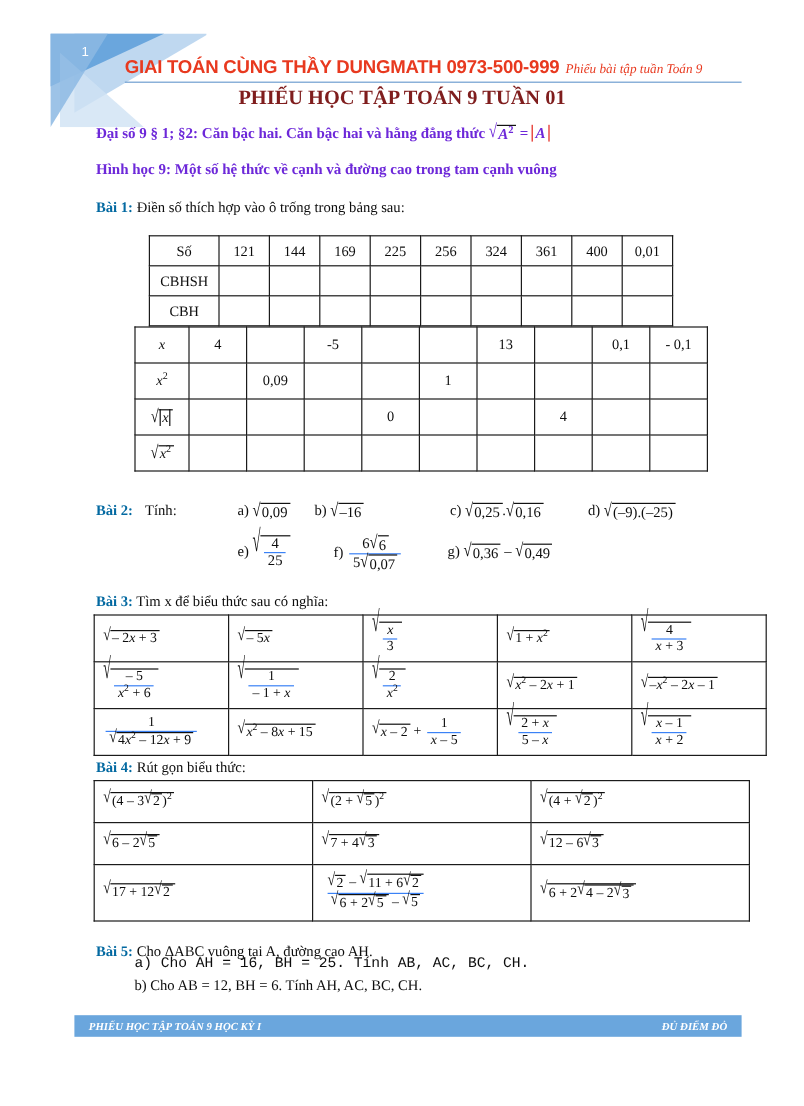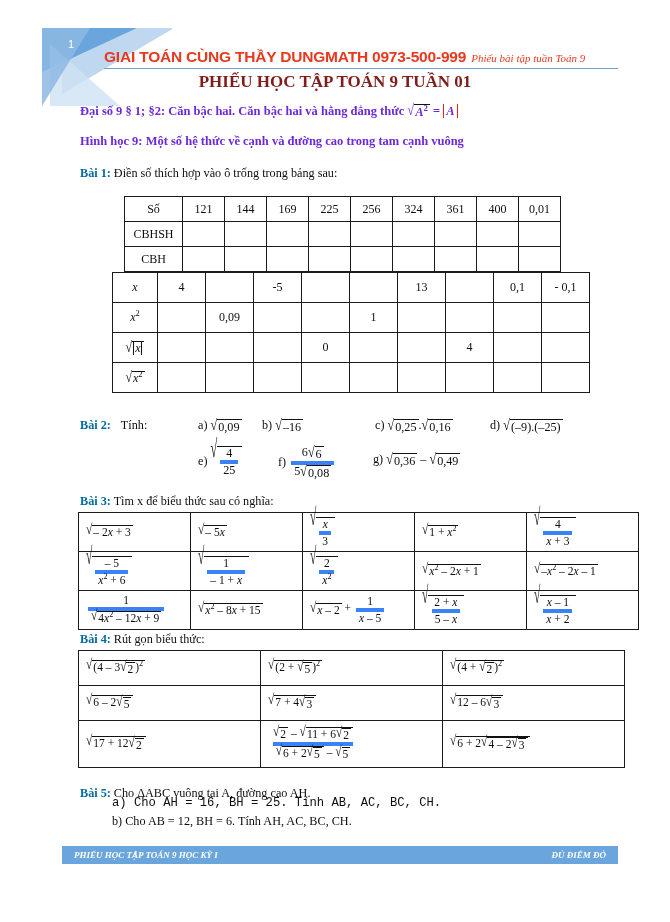--- a/index.html
+++ b/index.html
@@ -144,21 +144,21 @@
   }
   .frac {
     display: inline-flex;
     flex-direction: column;
     align-items: center;
     vertical-align: middle;
     margin: 0 2px;
     line-height: 1.1;
   }
   .frac > .num { padding: 0 3px; }
-  .frac > .den { padding: 0 3px; border-top: 4px solid #3b82f6; }
+  .frac > .den { padding: 0 3px; border-top: 1px solid #3b82f6; }
   sup { font-size: .7em; vertical-align: super; line-height: 0; }
   .nowrapc { white-space: nowrap; }
 
   
   table {
     position: absolute;
     border-collapse: collapse;
     font-size: 12px;
   }
   table td, table th {
@@ -389,21 +389,21 @@
 </div>
 <div class="btxt" style="left:278px; top:446px;">
   <span>f)</span>
   <span class="frac">
     <span class="num">6<span class="sqrt">
           <span class="rad">√</span>
           <span class="under">6</span>
         </span></span>
     <span class="den">5<span class="sqrt">
           <span class="rad">√</span>
-          <span class="under">0,08</span>
+          <span class="under">0,07</span>
         </span></span>
   </span>
 </div>
 <div class="btxt" style="left:373px; top:452px;">
   <span>g)</span>
   <span class="sqrt">
       <span class="rad">√</span>
       <span class="under">0,36</span>
     </span> – <span class="sqrt">
       <span class="rad">√</span>

